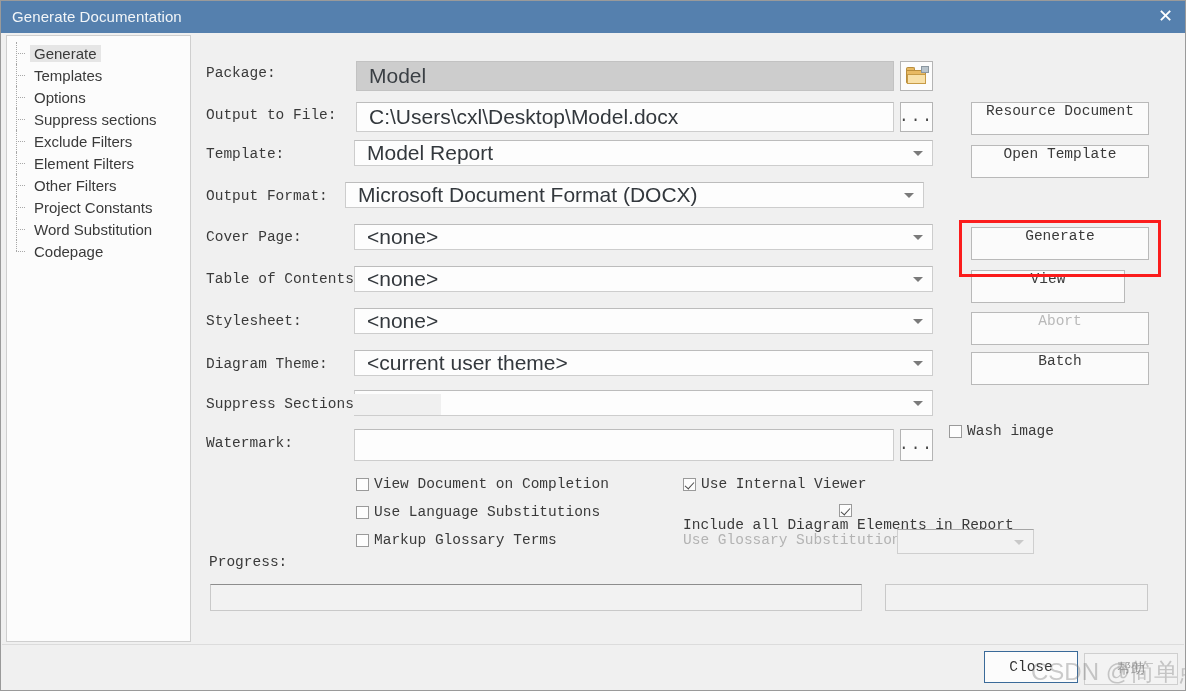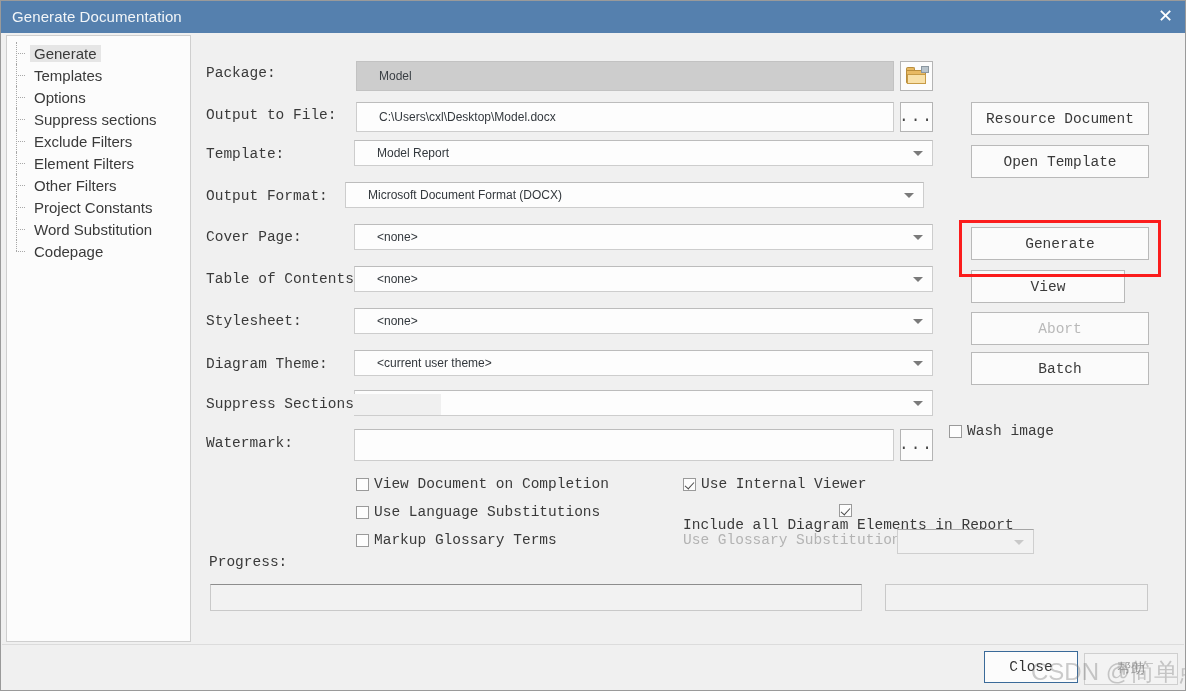--- a/index.html
+++ b/index.html
@@ -72,24 +72,24 @@
     font-family: "Liberation Mono", monospace;
     font-size: 14.5px;
     color: #3a3a3a;
     white-space: nowrap;
   }
   .field {
     position: absolute;
     background: #fdfdfd;
     border: 1px solid #cdcdcd;
     border-top-color: #bcbcbc;
-    font-size: 12px;
+    font-size: 21px;
     color: #33383d;
     display: flex; align-items: center;
-    padding-left: 22px;
+    padding-left: 12px;
     overflow: hidden;
   }
   .field.disabled {
     background: #cdcdcd;
     border: 1px solid #c2c2c2;
     color: #3a3f44;
   }
   .combo .arrow {
     position: absolute; right: 9px; top: 50%;
     margin-top: -2px;
@@ -132,21 +132,21 @@
     background:#b9c4cc; border:1px solid #8b97a0;
   }
   
   .rbtn {
     position: absolute;
     background: #fbfbfb;
     border: 1px solid #b9b9b9;
     font-family: "Liberation Mono", monospace;
     font-size: 14.5px;
     color: #3a3a3a;
-    display: flex; align-items: center; justify-content: center;
+    display: flex; justify-content: center;
     cursor: pointer;
   }
   .rbtn.disabled { color: #b9b9b9; cursor: default; }
   #generate-highlight {
     position: absolute;
     border: 3px solid #fb1c1c;
     pointer-events: none;
   }
   
   .cbrow {

